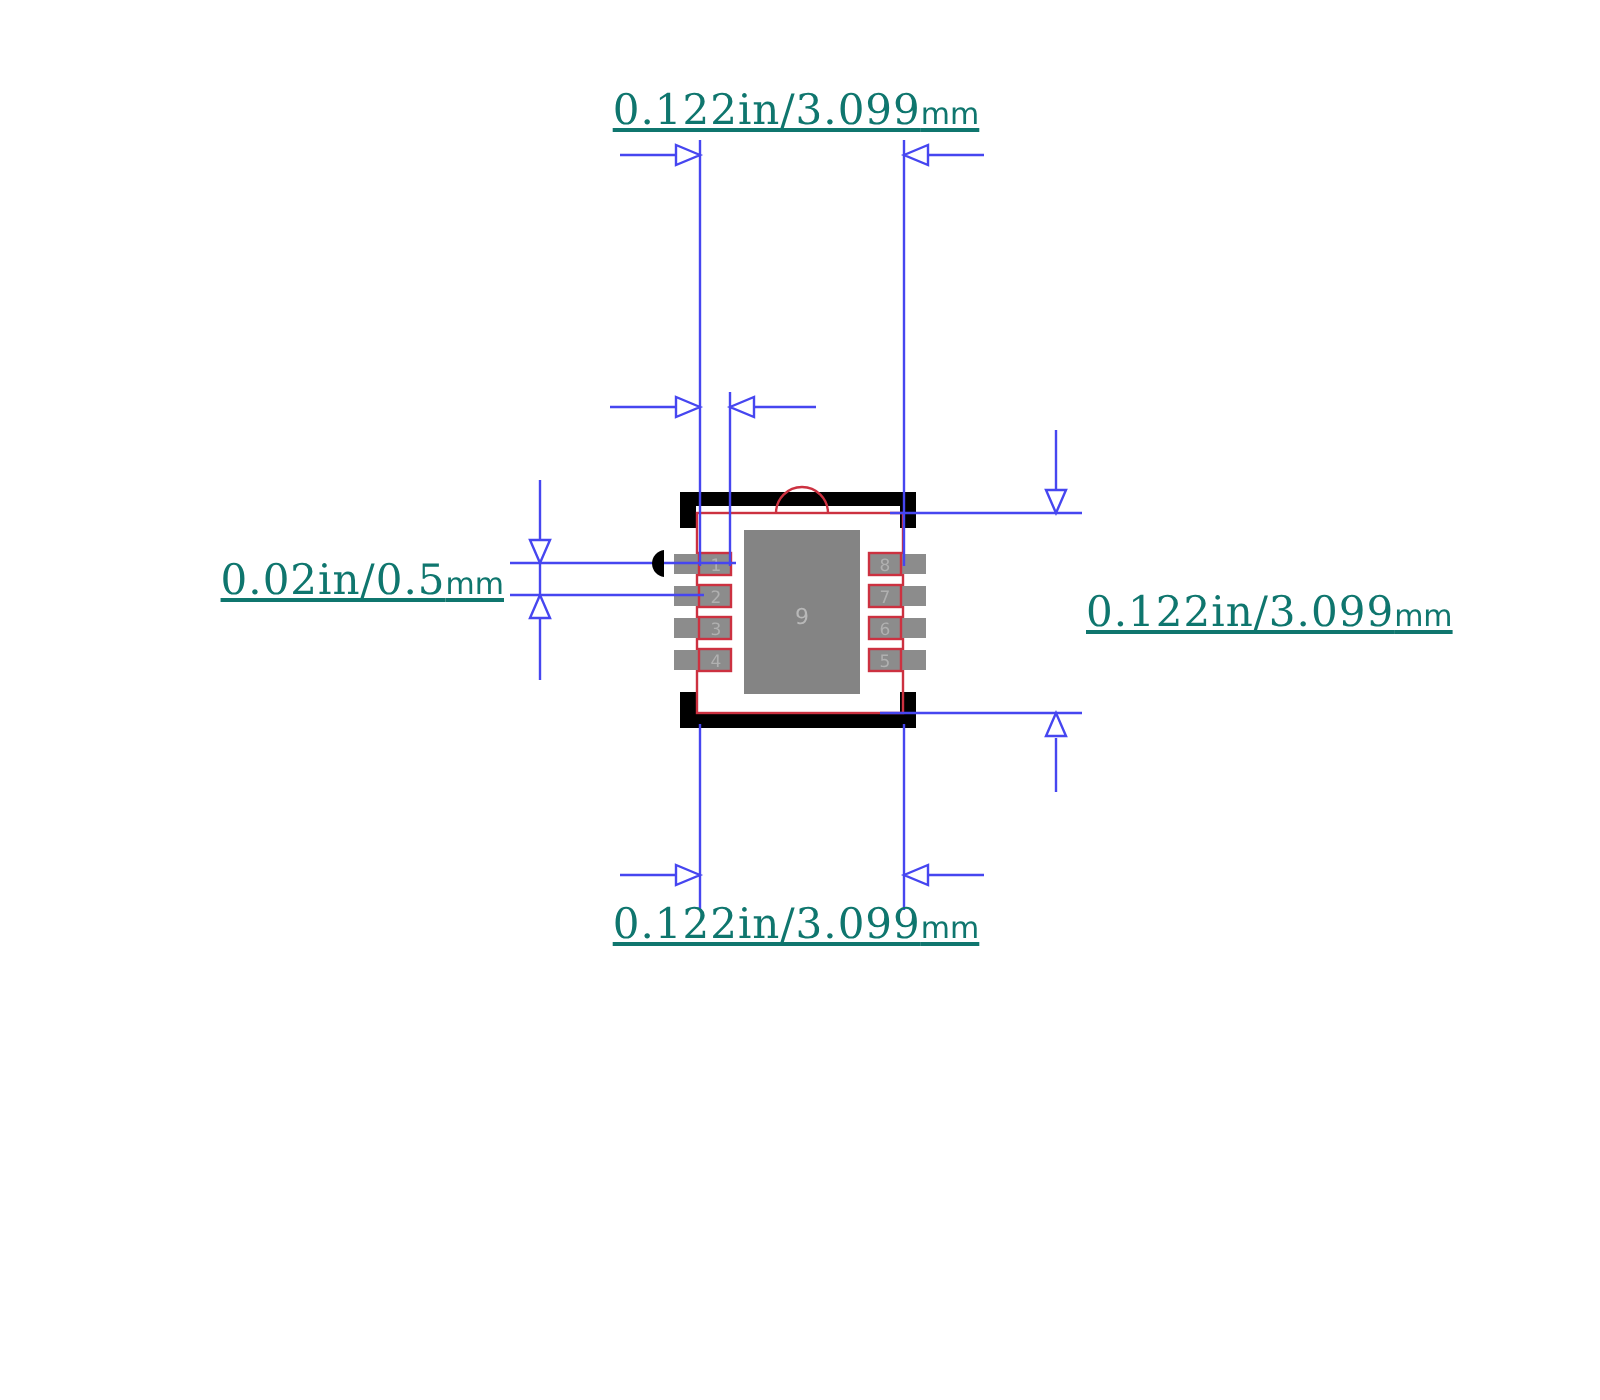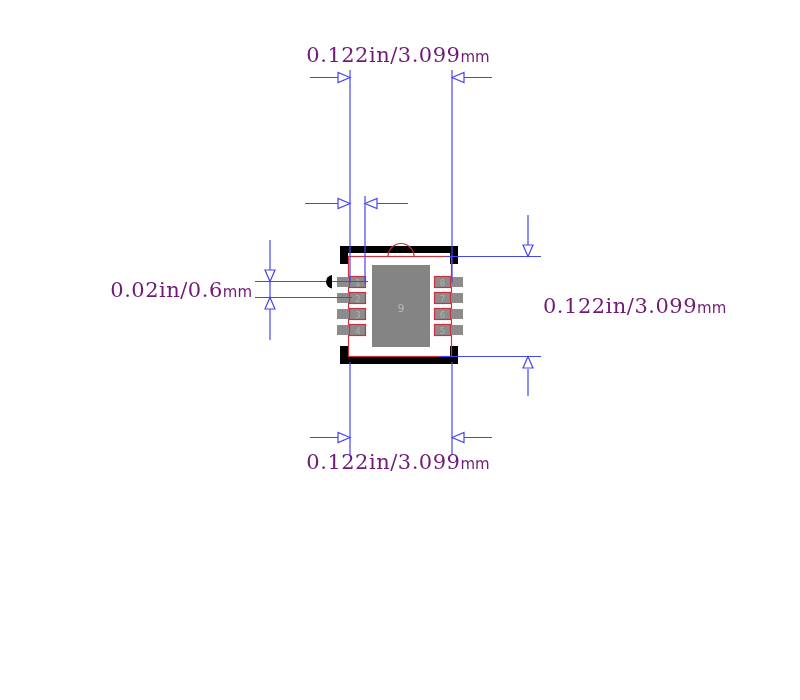--- a/index.html
+++ b/index.html
@@ -2,23 +2,24 @@
 <html><head>
 <meta charset="utf-8">
 <style>
   html,body{margin:0;padding:0;}
   #canvas{
     position:relative; width:800px; height:700px; background:#ffffff;
     overflow:hidden; font-family:"DejaVu Serif", serif;
   }
   #drawing-svg{position:absolute; left:0; top:0;}
   .dim-label{
-    position:absolute; color:#701a75; font-size:21px; line-height:24px;
+    position:absolute; color:#0f766e; font-size:21px; line-height:24px;
     letter-spacing:0.5px; white-space:nowrap;
     font-family:"DejaVu Serif", serif;
+    text-decoration:underline;
   }
   .dim-label .unit{
     font-family:"DejaVu Sans", sans-serif; font-size:15px; letter-spacing:0px;
   }
   .centered{transform:translateX(-50%);}
 </style>
 </head>
 <body>
 
 <div id="canvas">
@@ -117,19 +118,19 @@
       <polygon points="350,437.5 338,432.5 338,442.5"></polygon>
       <polygon points="452,437.5 464,432.5 464,442.5"></polygon>
     </g>
 
     <path d="M332,275 A6.8,6.8 0 0 0 332,288.5 L332,275 Z" fill="#000000"></path>
   </svg>
 
   <div class="dim-label centered" style="left:398px; top:43px;"><span>0.122in/3.099</span><span class="unit">mm</span></div>
 
 
-  <div class="dim-label" style="right:548px; top:278px;"><span>0.02in/0.6</span><span class="unit">mm</span></div>
+  <div class="dim-label" style="right:548px; top:278px;"><span>0.02in/0.5</span><span class="unit">mm</span></div>
 
   <div class="dim-label" style="left:543px; top:294px;"><span>0.122in/3.099</span><span class="unit">mm</span></div>
 
   <div class="dim-label centered" style="left:398px; top:450px;"><span>0.122in/3.099</span><span class="unit">mm</span></div>
 
 </div>
 
 </body></html>

